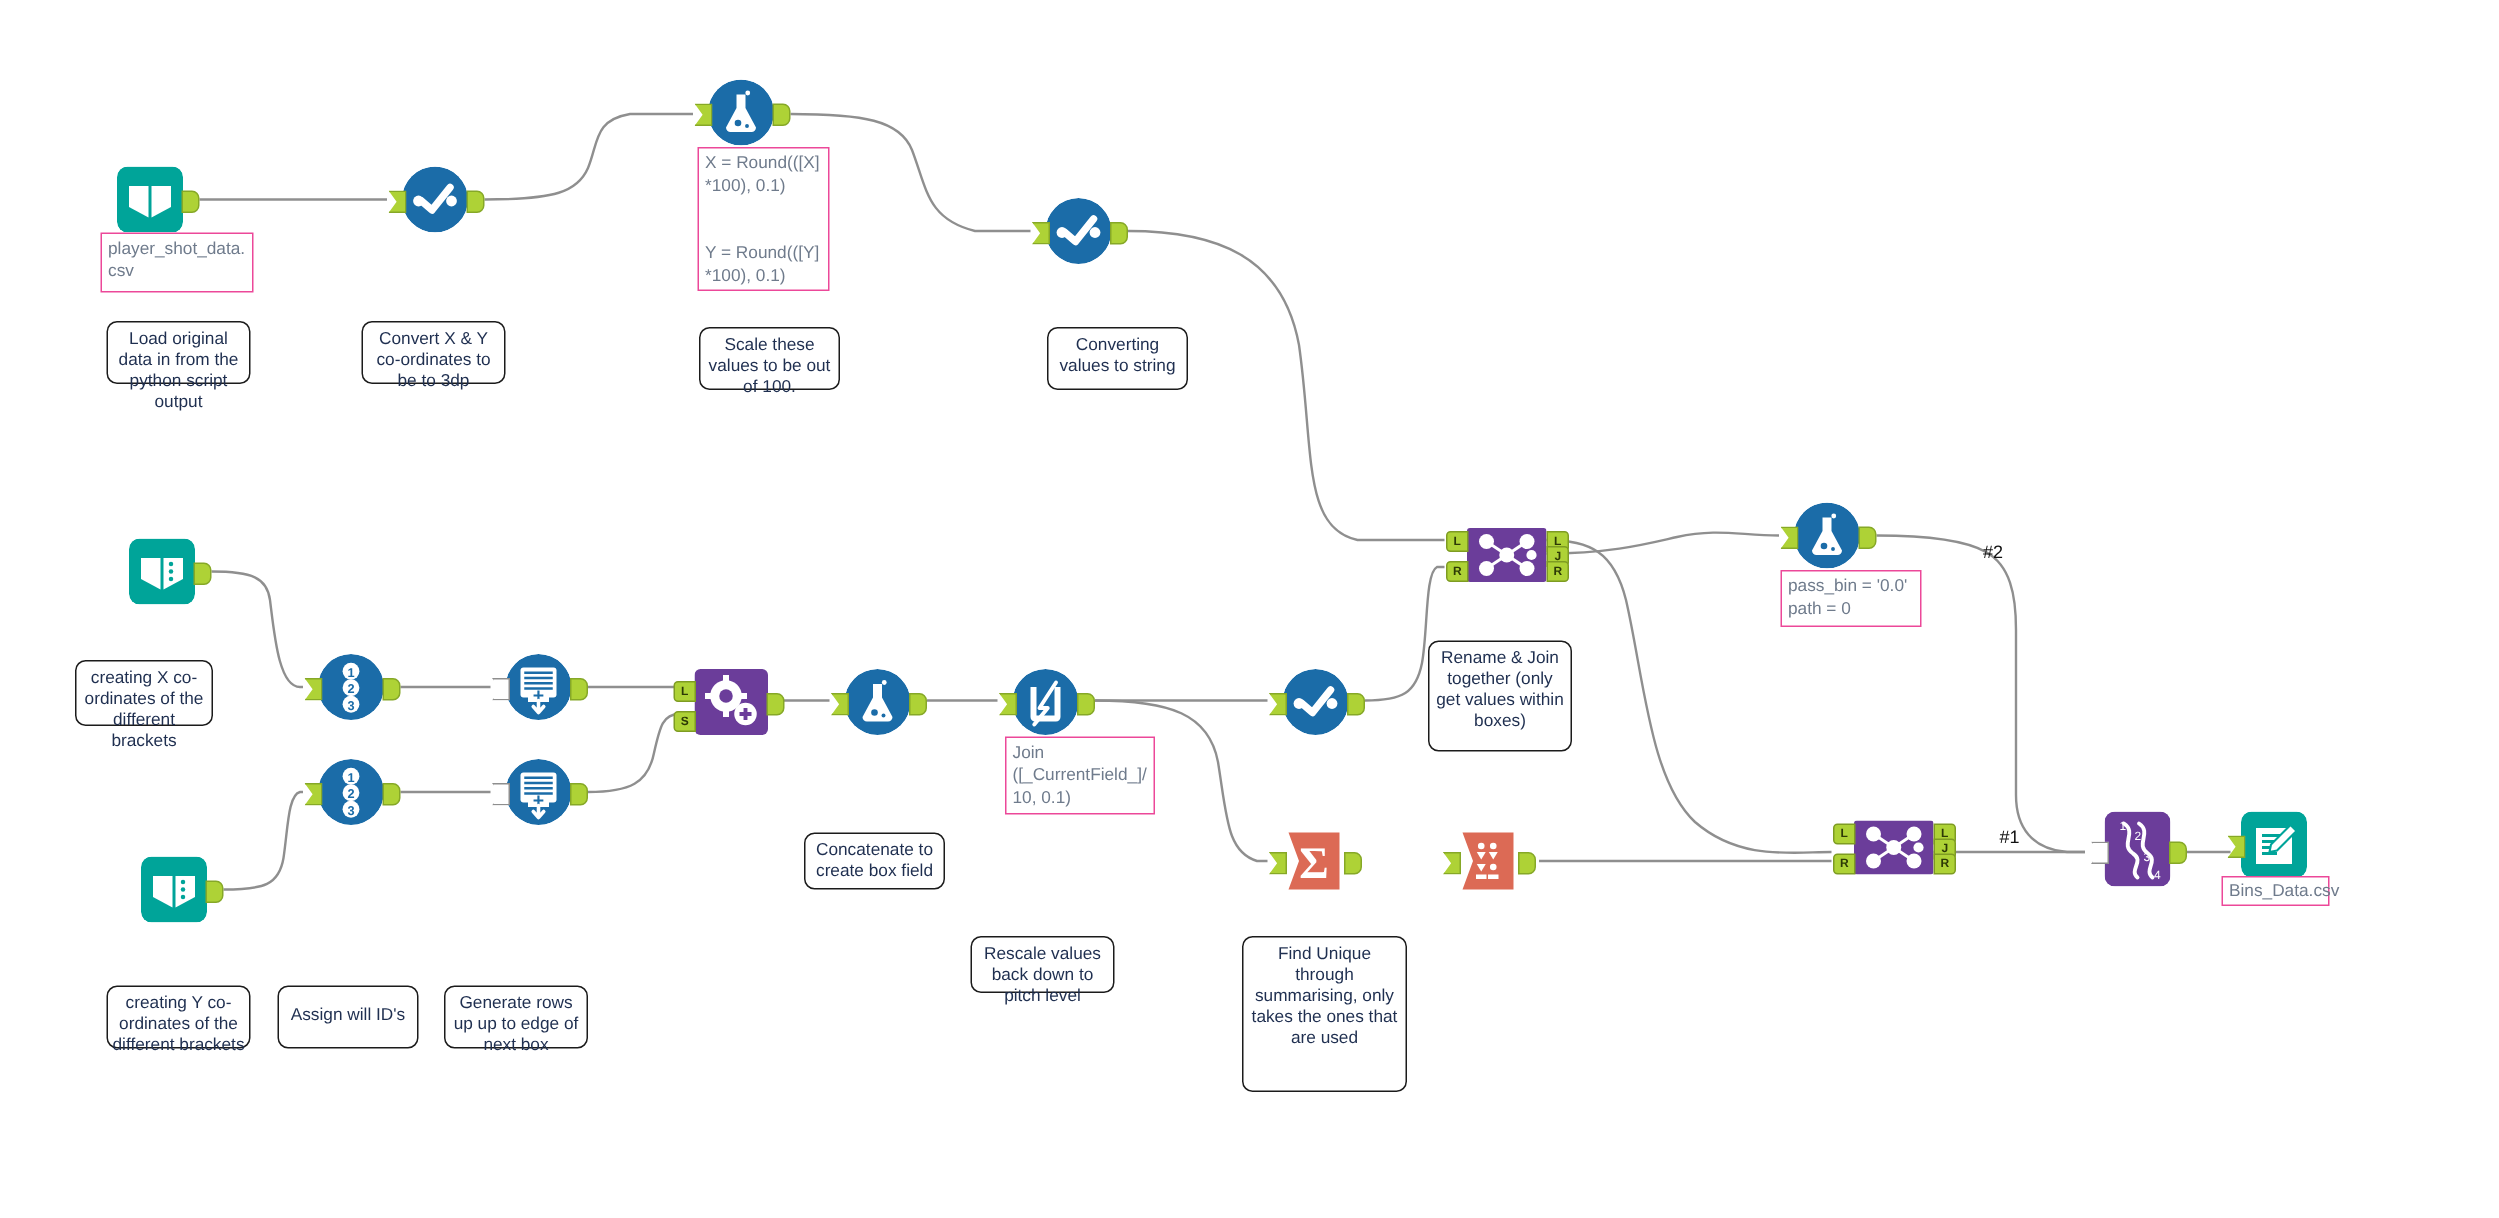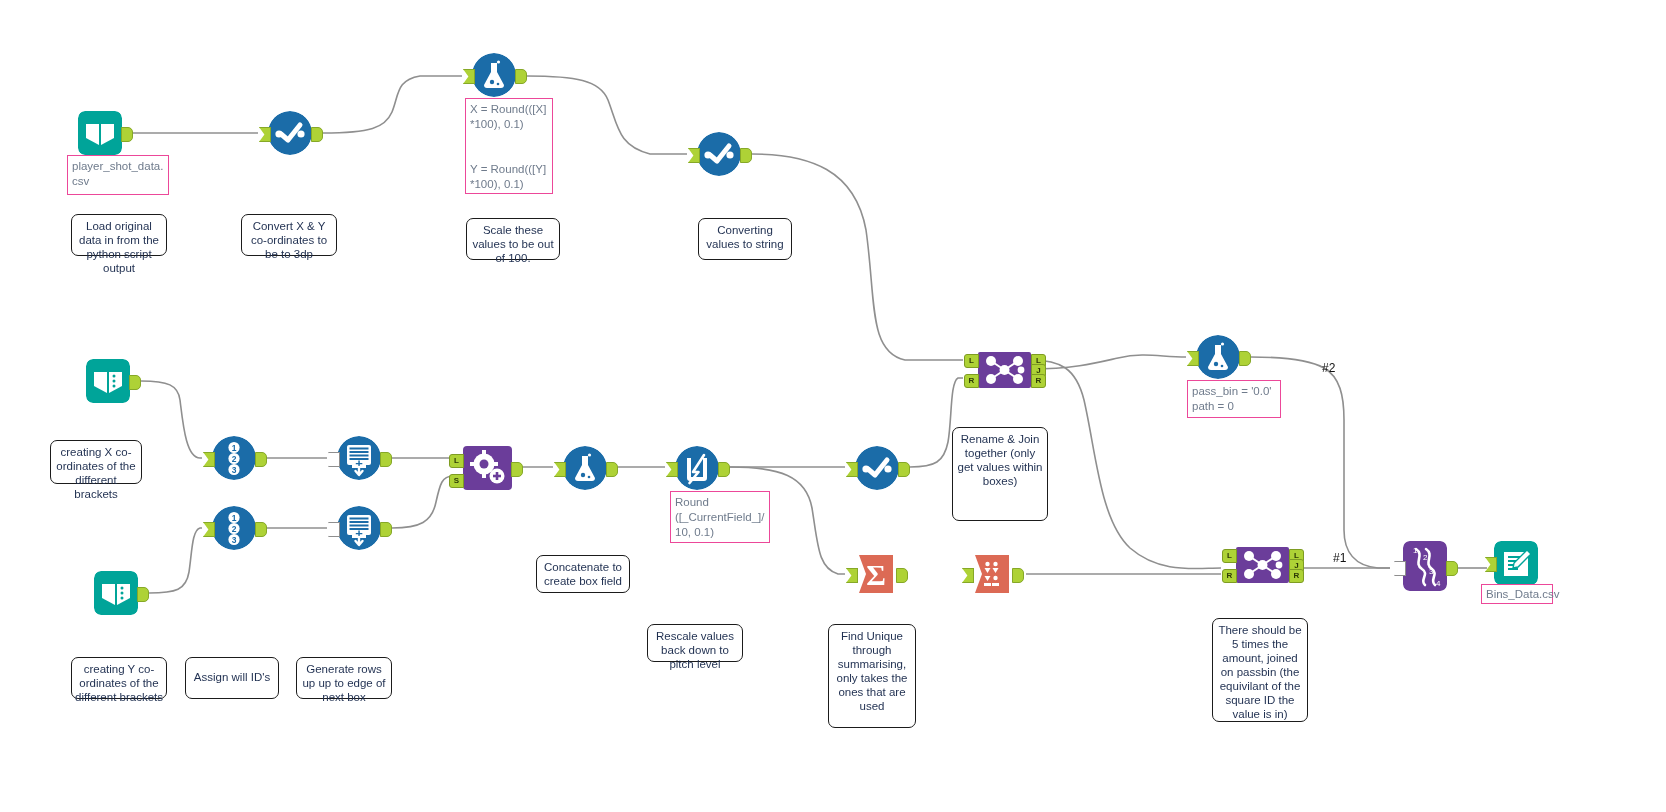--- a/index.html
+++ b/index.html
@@ -529,37 +529,36 @@
   </div>
 
   <div class="anno" style="left:67px; top:155px; width:102px; height:40px;">player_shot_data.
 csv</div>
   <div class="anno" style="left:465px; top:98px; width:88px; height:96px;">X = Round(([X]
 *100), 0.1)
 
 
 Y = Round(([Y]
 *100), 0.1)</div>
-  <div class="anno" style="left:670px; top:491px; width:100px; height:52px;">Round
+  <div class="anno" style="left:670px; top:491px; width:100px; height:52px;">Join
 ([_CurrentField_]/
 10, 0.1)</div>
   <div class="anno" style="left:1187px; top:380px; width:94px; height:38px;">pass_bin = '0.0'
 path = 0</div>
   <div class="anno" style="left:1481px; top:584px; width:72px; height:20px; line-height:13px;">Bins_Data.csv</div>
 
   <div class="comment" style="left:71px; top:214px; width:96px; height:42px;">Load original data in from the python script output</div>
   <div class="comment" style="left:241px; top:214px; width:96px; height:42px;">Convert X &amp; Y co-ordinates to be to 3dp</div>
   <div class="comment" style="left:466px; top:218px; width:94px; height:42px;text-align:center;">Scale these values to be out of 100.</div>
   <div class="comment" style="left:670px; top:218px; width:94px; height:42px;margin-left:28px;">Converting values to string</div>
   <div class="comment" style="left:50px; top:440px; width:92px; height:44px;">creating X co-ordinates of the different brackets</div>
   <div class="comment" style="left:71px; top:657px; width:96px; height:42px;">creating Y co-ordinates of the different brackets</div>
   <div class="comment" style="left:185px; top:657px; width:94px; height:42px; line-height:30px;">Assign will ID's</div>
   <div class="comment" style="left:296px; top:657px; width:96px; height:42px;">Generate rows up up to edge of next box</div>
   <div class="comment" style="left:536px; top:555px; width:94px; height:38px;">Concatenate to create box field</div>
   <div class="comment" style="left:647px; top:624px; width:96px; height:38px;">Rescale values back down to pitch level</div>
-  <div class="comment" style="left:828px; top:624px; width:88px; height:104px;">Find Unique through summarising, only takes the ones that are used</div>
-  <div class="comment" style="left:952px; top:427px; width:96px; height:94px;">Rename &amp; Join together (only get values within boxes)</div>
-  <div class="comment" style="left:1212px; top:618px; width:96px; height:104px;">There should be 5 times the amount, joined on passbin (the equivilant of the square ID the value is in)</div>
+  <div class="comment" style="left:828px; top:624px; width:110px; height:104px;">Find Unique through summarising, only takes the ones that are used</div>
+  <div class="comment" style="left:952px; top:427px; width:96px; height:74px;">Rename &amp; Join together (only get values within boxes)</div>
 
   <div class="conn-label" style="left:1322px; top:361px;">#2</div>
   <div class="conn-label" style="left:1333px; top:551px;">#1</div>
 
 </div>
 
 </body></html>

